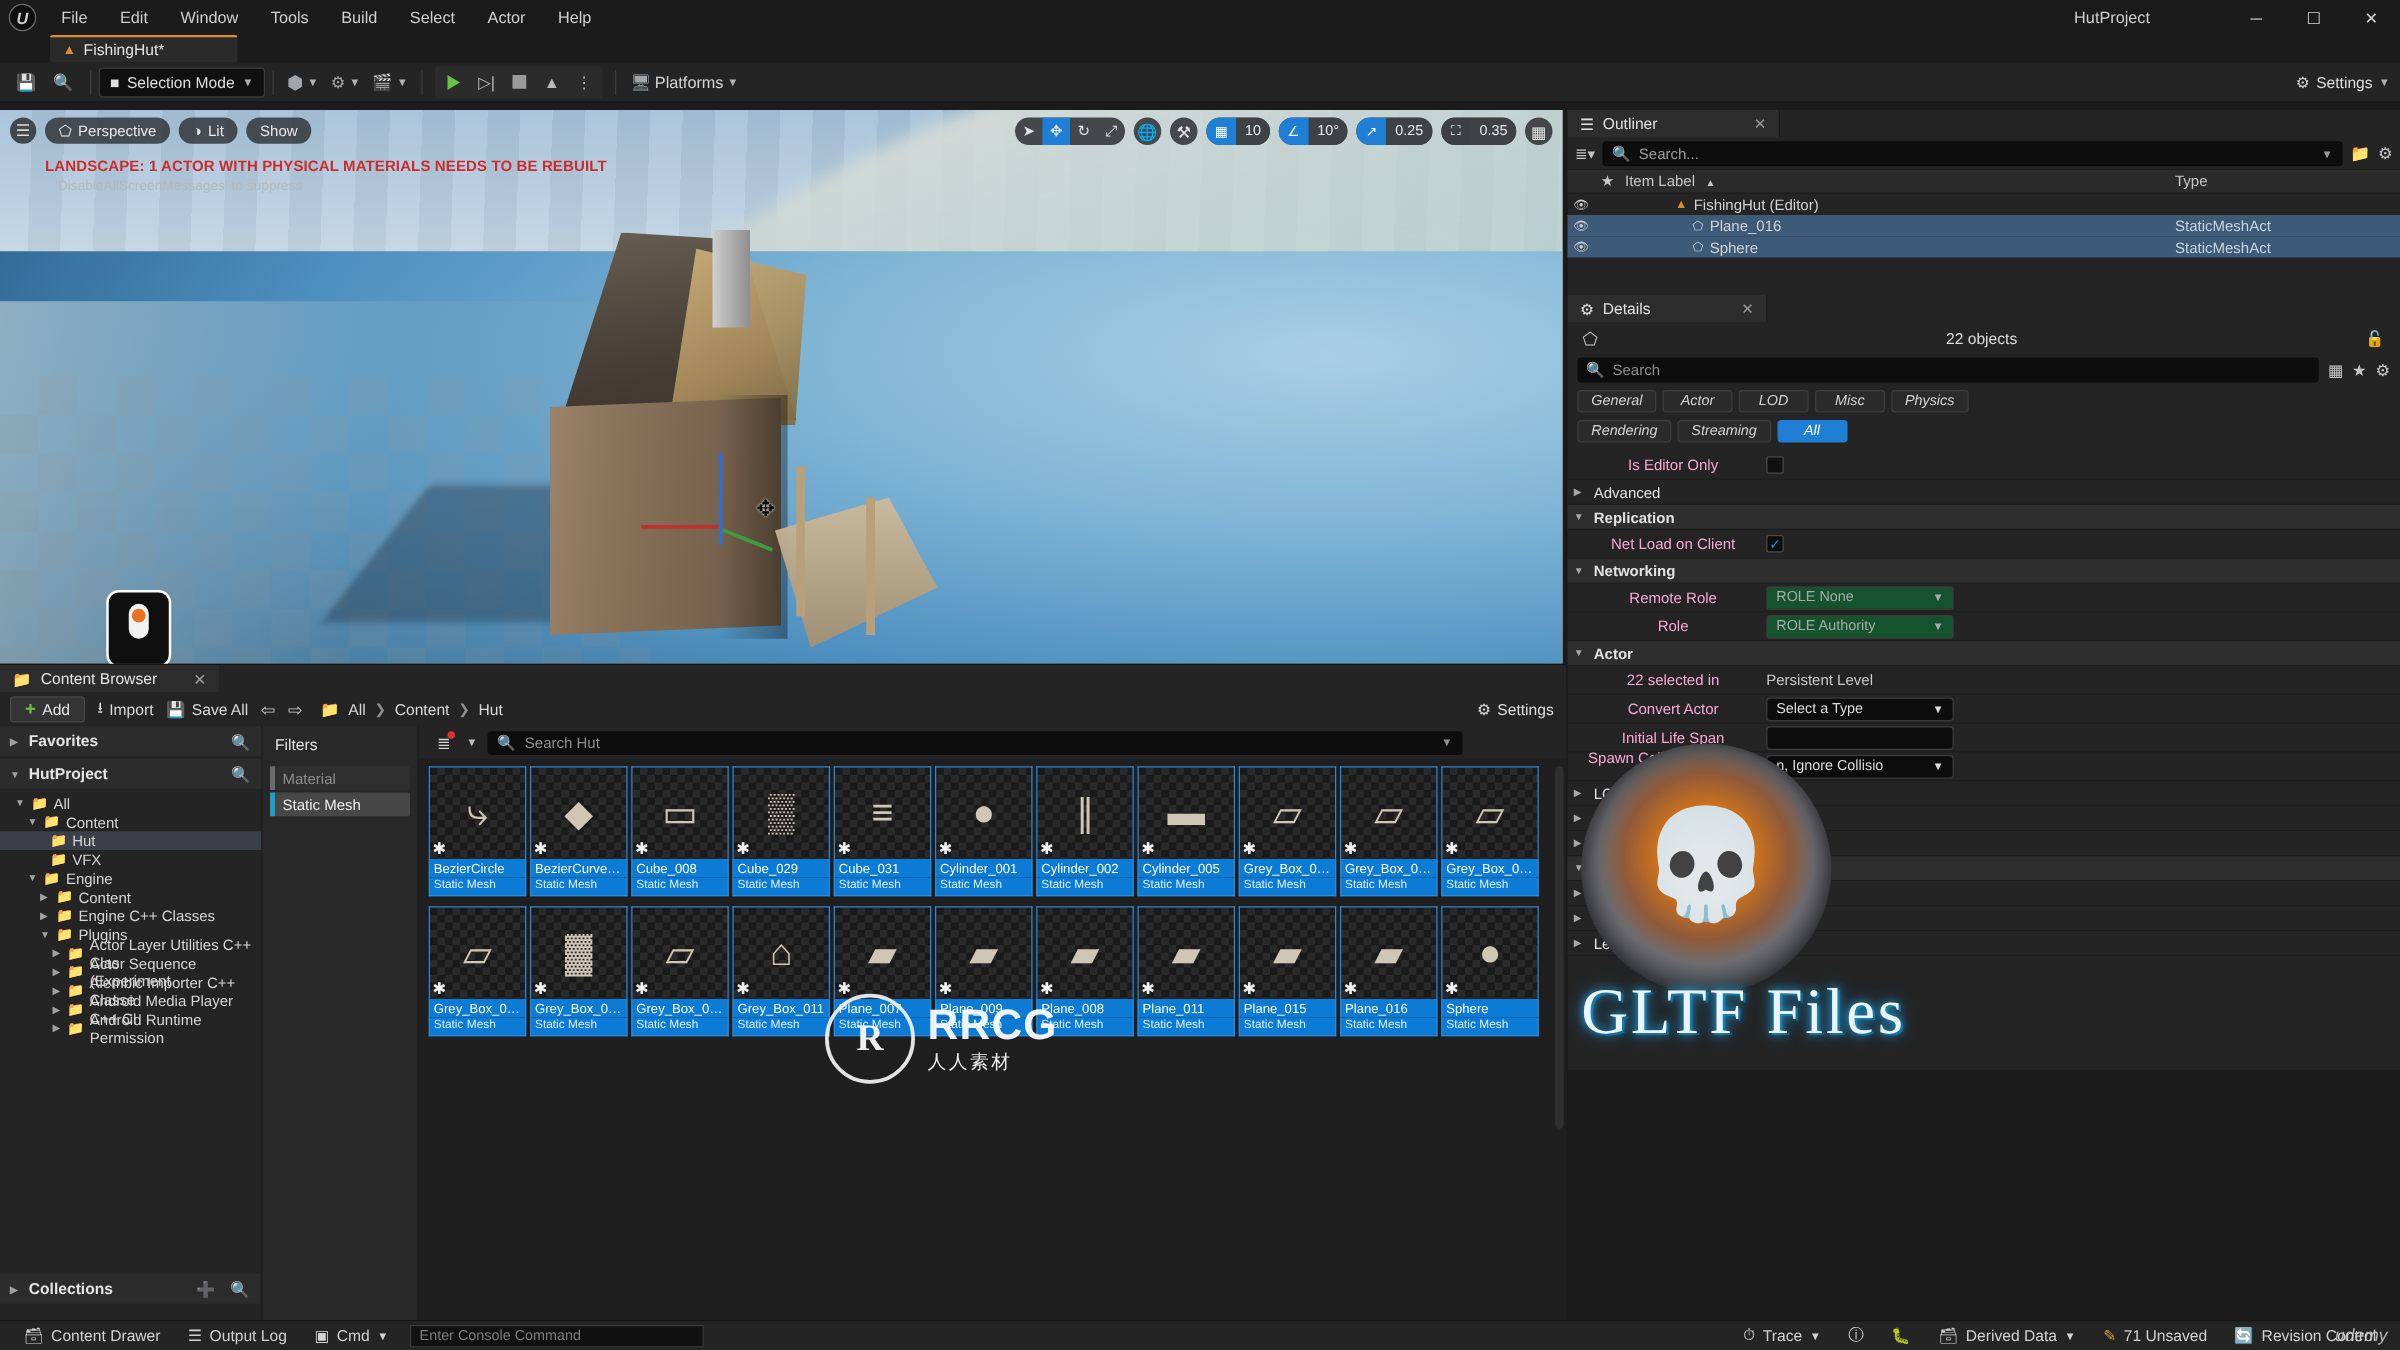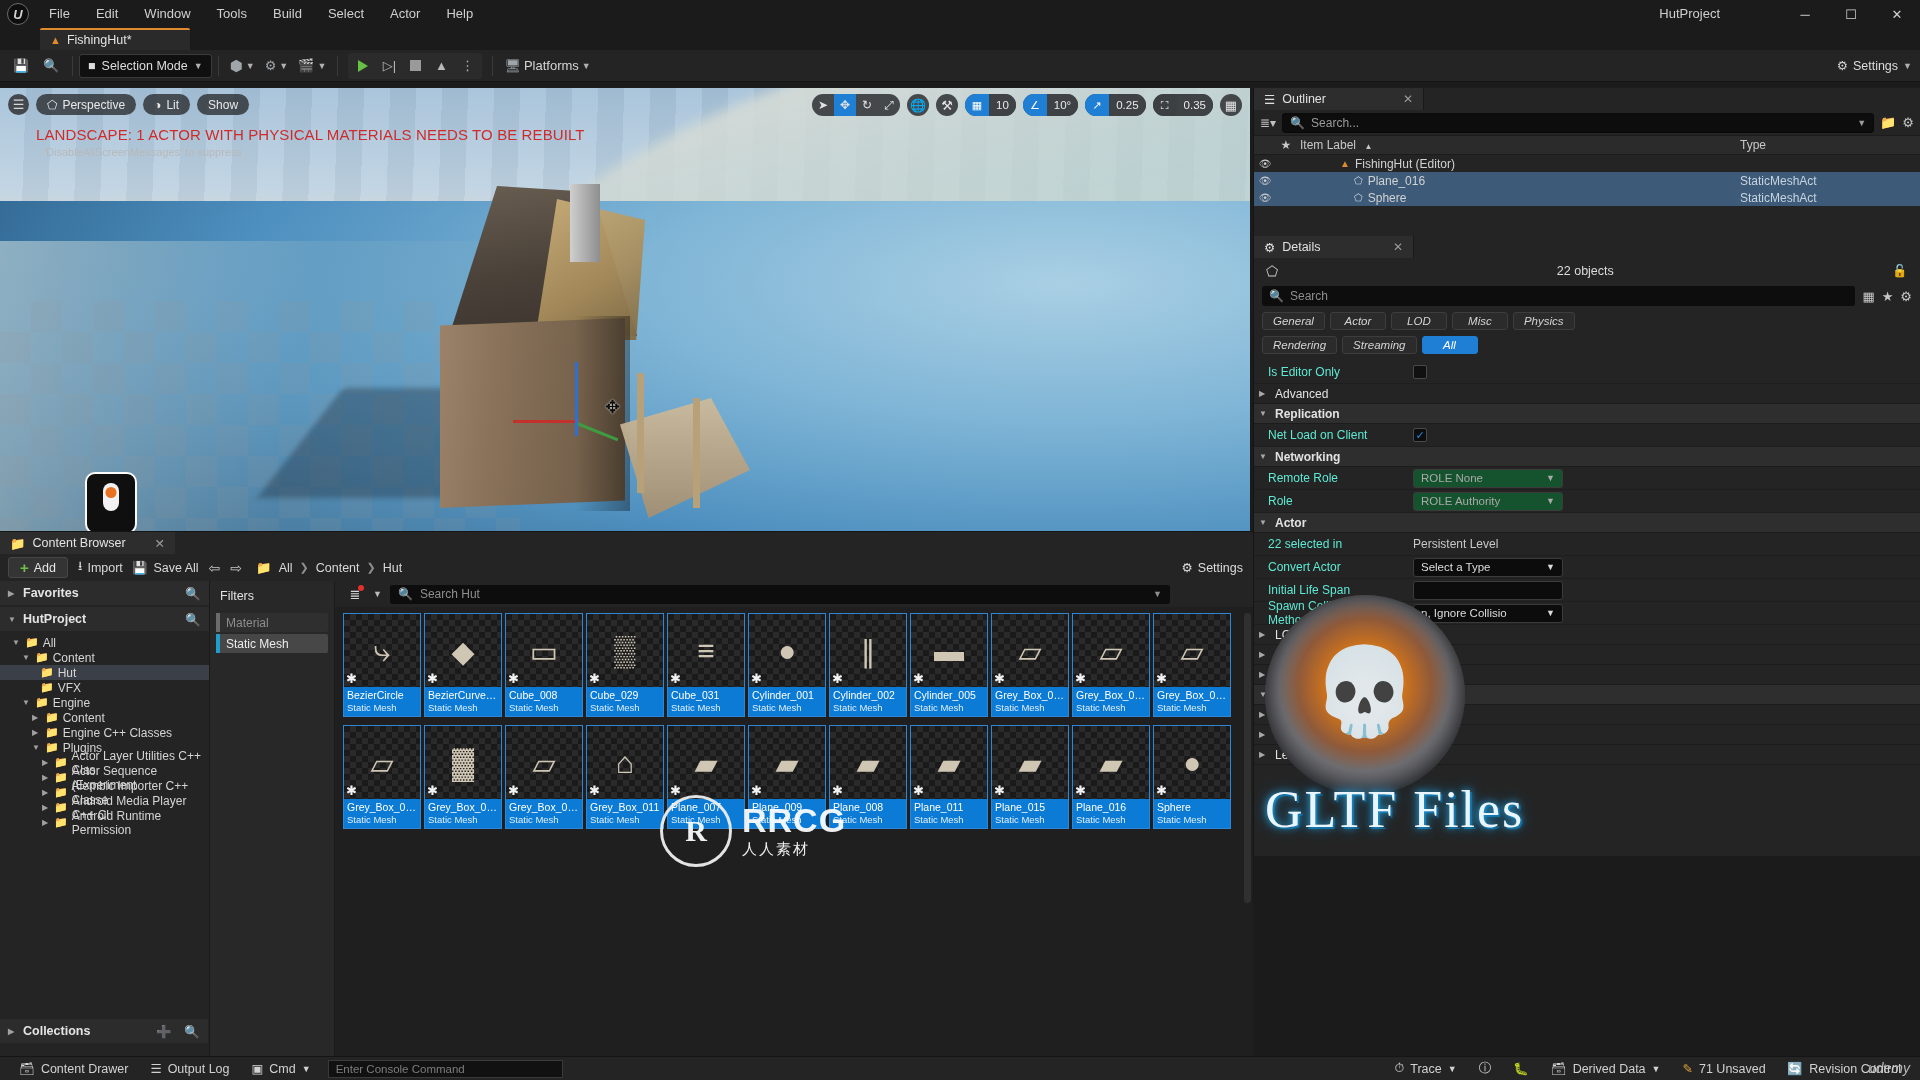--- a/index.html
+++ b/index.html
@@ -56,21 +56,21 @@
   .checker{ position:absolute; left:0; bottom:0; width:520px;height:230px;
      background-image:linear-gradient(45deg,rgba(150,150,150,.25) 25%,transparent 25%,transparent 75%,rgba(150,150,150,.25) 75%),
                       linear-gradient(45deg,rgba(150,150,150,.25) 25%,transparent 25%,transparent 75%,rgba(150,150,150,.25) 75%);
      background-size:62px 62px; background-position:0 0,31px 31px; opacity:.55;}
 
   .vp-topbar{ position:absolute; left:8px; top:6px; display:flex; align-items:center; gap:7px; z-index:5;}
   .pill{ background:rgba(40,42,45,.78); border-radius:11px; height:21px; display:flex; align-items:center;
      gap:5px; padding:0 11px; font-size:12px; color:#e8e8e8;}
   .pill-ico{ width:21px;height:21px;border-radius:50%;background:rgba(55,58,62,.9);display:flex;align-items:center;justify-content:center;}
   .vp-warn{ position:absolute; left:36px; top:38px; z-index:5; }
-  .vp-warn .w1{ color:#cf2b2b; font-weight:normal; font-size:15px; letter-spacing:.1px; }
+  .vp-warn .w1{ color:#cf2b2b; font-weight:bold; font-size:12px; letter-spacing:.1px; }
   .vp-warn .w2{ color:#b8b8b8; font-size:11px; margin-top:3px; margin-left:8px;}
 
   .vp-gizmobar{ position:absolute; right:8px; top:6px; display:flex; align-items:center; gap:7px; z-index:5;}
   .gz-group{ display:flex; background:rgba(45,47,50,.85); border-radius:11px; overflow:hidden; height:22px;}
   .gz{ width:22px;height:22px;display:flex;align-items:center;justify-content:center;color:#e3e3e3;font-size:12px;}
   .gz.on{ background:#1f7fd4; }
   .gz-round{ width:22px;height:22px;border-radius:50%;background:rgba(45,47,50,.85);display:flex;align-items:center;justify-content:center;color:#e3e3e3;}
   .snap{ display:flex;align-items:center;height:22px;border-radius:11px;overflow:hidden;background:rgba(45,47,50,.85);}
   .snap .s-ic{ width:24px;height:22px;display:flex;align-items:center;justify-content:center;background:#1f7fd4;color:#fff;font-size:11px;}
   .snap .s-ic.off{ background:rgba(60,63,67,.9); }
@@ -131,21 +131,21 @@
   .det-hdr{ height:25px; display:flex; align-items:center; padding:0 12px; font-size:12.5px; color:#dcdcdc; background:#242424;}
   .det-hdr .cnt{ flex:1; text-align:center; }
   .det-srch{ display:flex; align-items:center; gap:7px; padding:3px 8px; }
   .det-srch .box{ flex:1; height:20px; background:#0d0d0d; border-radius:3px; display:flex; align-items:center;
      gap:6px; padding:0 7px; color:#8e8e8e; font-size:12px;}
   .filtrow{ display:flex; gap:5px; padding:3px 8px; flex-wrap:wrap;font-style:italic;}
   .fchip{ height:18px; min-width:56px; padding:0 10px; border:1px solid #3d3d3d; border-radius:3px;
      display:flex;align-items:center;justify-content:center; font-size:11.5px; color:#d4d4d4; background:#2b2b2b;}
   .fchip.on{ background:#1f7fd4; border-color:#1f7fd4; color:#fff;}
   .prop{ height:23px; display:flex; align-items:center; font-size:12px; border-bottom:1px solid #1e1e1e;}
-  .prop .lbl{ width:155px; padding-left:14px; color:#5eead4;}
+  .prop .lbl{ width:155px; padding-left:14px; color:#f9a8d4;text-align:center;}
   .prop .val{ flex:1; padding-left:4px; color:#c9c9c9; display:flex; align-items:center;}
   .cat{ height:20px; display:flex; align-items:center; gap:6px; padding-left:5px; background:#2e2e2e;
      font-size:12px; color:#e2e2e2; font-weight:bold; border-bottom:1px solid #1c1c1c;}
   .cat.collapsed{ background:#242424; font-weight:normal; }
   .arw{ font-size:8px; color:#a8a8a8; width:10px; }
   .cb{ width:14px;height:14px;background:#111;border:1px solid #4a4a4a;border-radius:2px;}
   .cb.chk{ background:#0d0d0d; color:#1f8fe8; display:flex;align-items:center;justify-content:center;font-size:11px;}
   .dd{ height:19px; min-width:150px; background:#14532d; border:1px solid #3b3b3b; border-radius:3px;
      display:flex; align-items:center; padding:0 7px; font-size:11.5px; color:#a9a9a9;}
   .dd .cv{ margin-left:auto; font-size:9px; }

